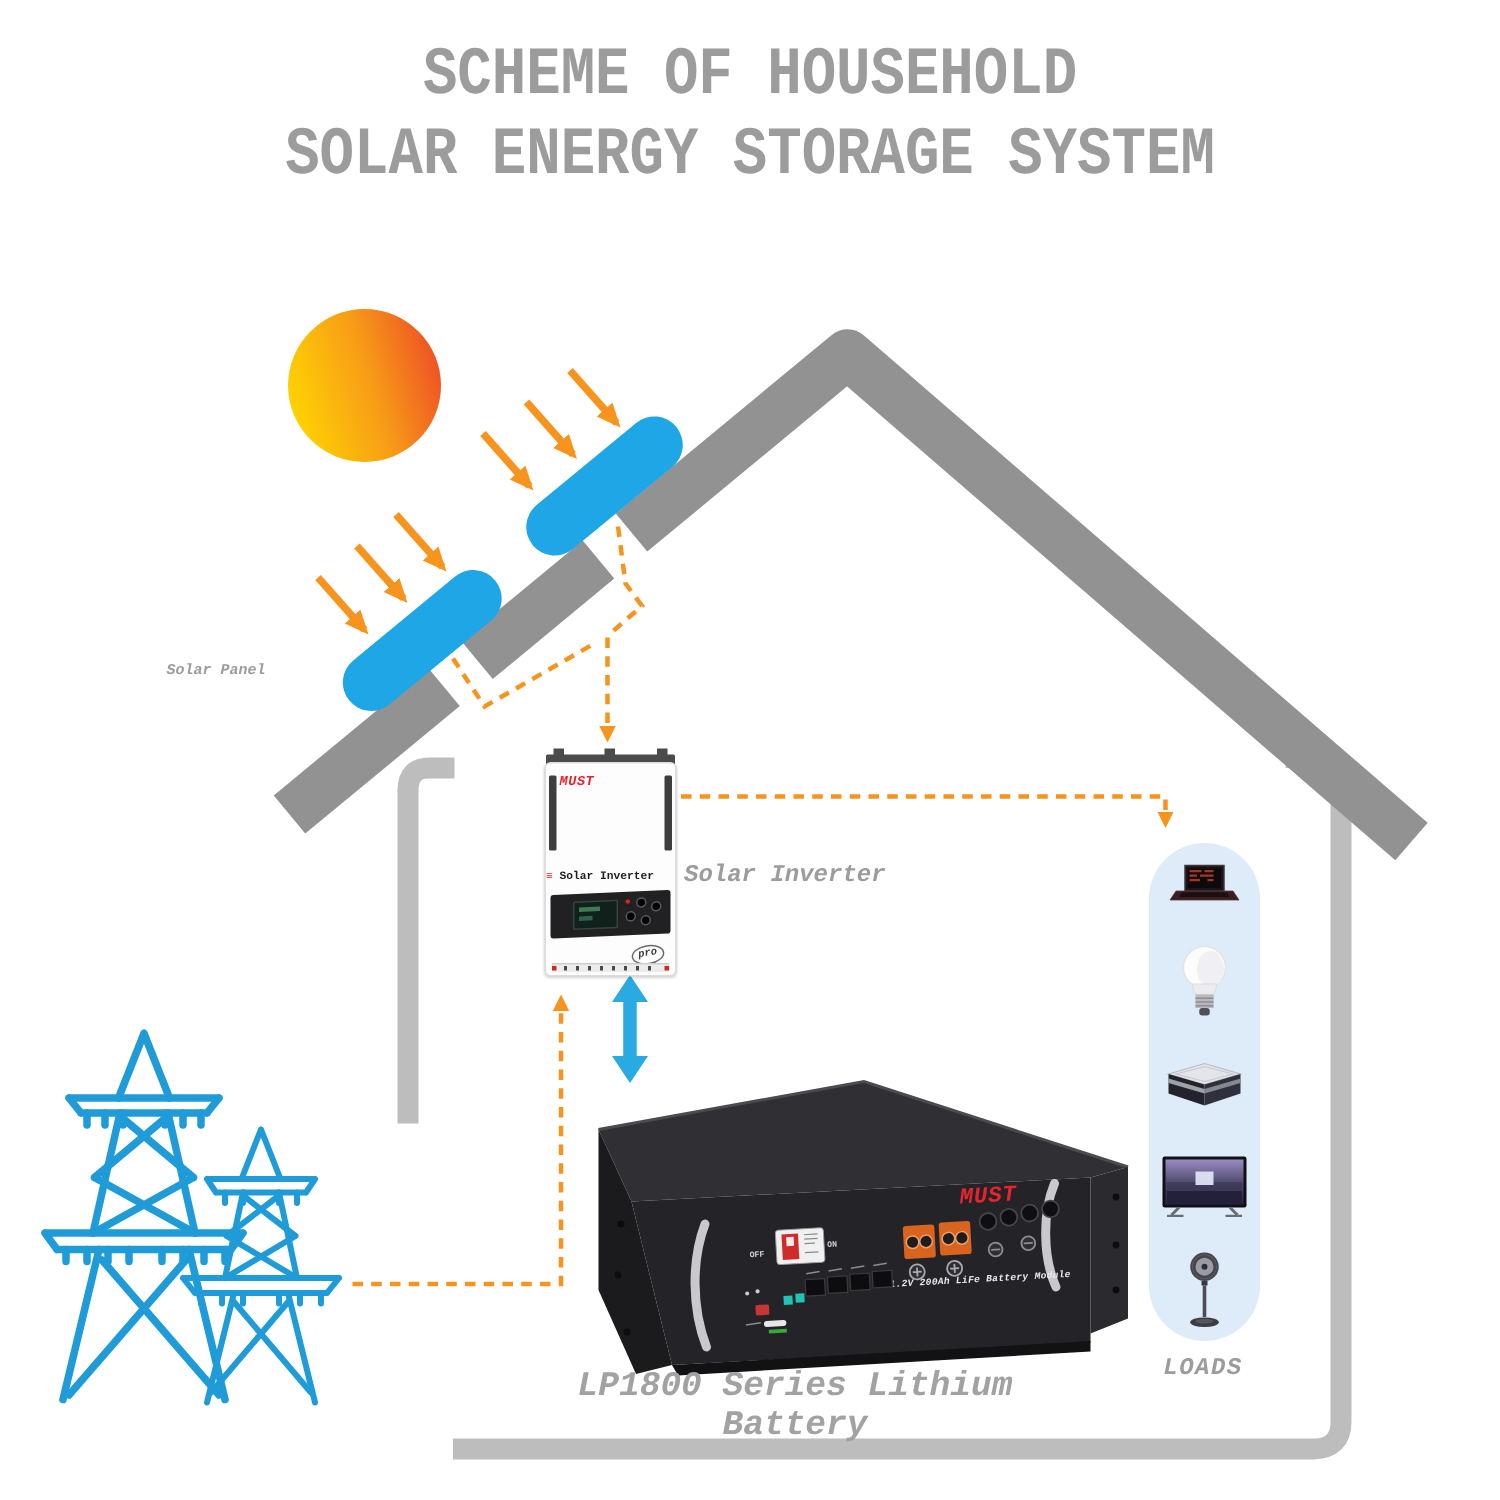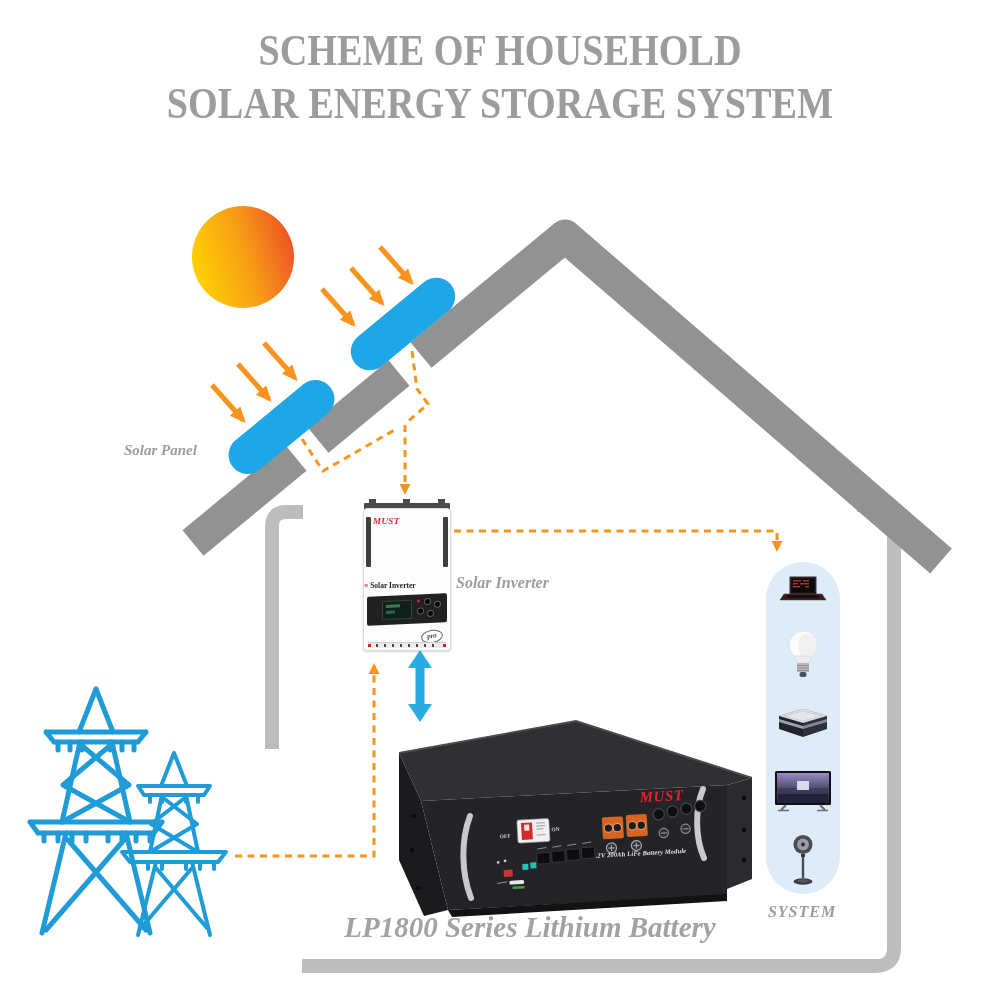--- a/index.html
+++ b/index.html
@@ -1,26 +1,26 @@
 <!DOCTYPE html>
 <html><head>
 <meta charset="utf-8">
 <style>
   html,body{margin:0;padding:0;background:#fff;}
   .stage{position:relative;width:1000px;height:1000px;background:#ffffff;overflow:hidden;
-         font-family:Liberation Serif, serif;}
+         font-family:Liberation Mono, monospace;}
   
   .title{position:absolute;top:24px;left:0;width:1000px;text-align:center;
          color:#9c9c9c;font-weight:700;font-size:45px;line-height:1.18;
          transform:scaleX(.85);letter-spacing:0;}
   
   .diagram-label{position:absolute;color:#9c9c9c;font-weight:700;font-style:italic;}
-  .lbl-panel{left:124px;top:442px;font-size:15px;}
+  .lbl-panel{left:111px;top:442px;font-size:10px;}
   .lbl-inverter{left:456px;top:574px;font-size:16px;}
-  .lbl-battery{left:330px;top:911px;width:400px;text-align:center;font-size:29px;color:#a2a2a2;}
+  .lbl-battery{left:330px;top:911px;width:400px;text-align:center;font-size:23px;color:#a2a2a2;}
   .lbl-loads{left:760px;top:903px;width:84px;text-align:center;font-size:16px;letter-spacing:1px;}
   
   svg.scene{position:absolute;left:0;top:0;}
   
   .inverter{position:absolute;left:363px;top:499px;width:88px;height:152px;}
   .inv-tab{position:absolute;top:0;width:7px;height:5px;background:#4b4b4b;}
   .inv-bracket{position:absolute;top:4px;left:1px;right:1px;height:7px;background:#4b4b4b;border-radius:1px;}
   .inv-body{position:absolute;top:9px;left:0;right:0;bottom:0;background:#fdfdfd;
             border:1px solid #dcdcdc;border-radius:4px;box-shadow:0 1px 2px rgba(0,0,0,.18);}
   .inv-brand{position:absolute;top:7px;left:9px;color:#e8232d;font-weight:700;
@@ -307,16 +307,16 @@
         <rect x="13" y="20" width="4" height="3" fill="#36363e"></rect>
         <rect x="13.8" y="23" width="2.4" height="21" fill="#4c4c55"></rect>
         <ellipse cx="15" cy="47.5" rx="9.5" ry="3.2" fill="#3c3c44"></ellipse>
         <ellipse cx="15" cy="46.8" rx="6" ry="1.6" fill="#55555e"></ellipse>
       </svg>
     </div>
   </div>
 
   <div class="diagram-label lbl-panel">Solar Panel</div>
   <div class="diagram-label lbl-inverter">Solar Inverter</div>
-  <div class="diagram-label lbl-loads">SYSTEM</div>
+  <div class="diagram-label lbl-loads">LOADS</div>
   <div class="diagram-label lbl-battery">LP1800 Series Lithium Battery</div>
 
 </div>
 
 </body></html>

